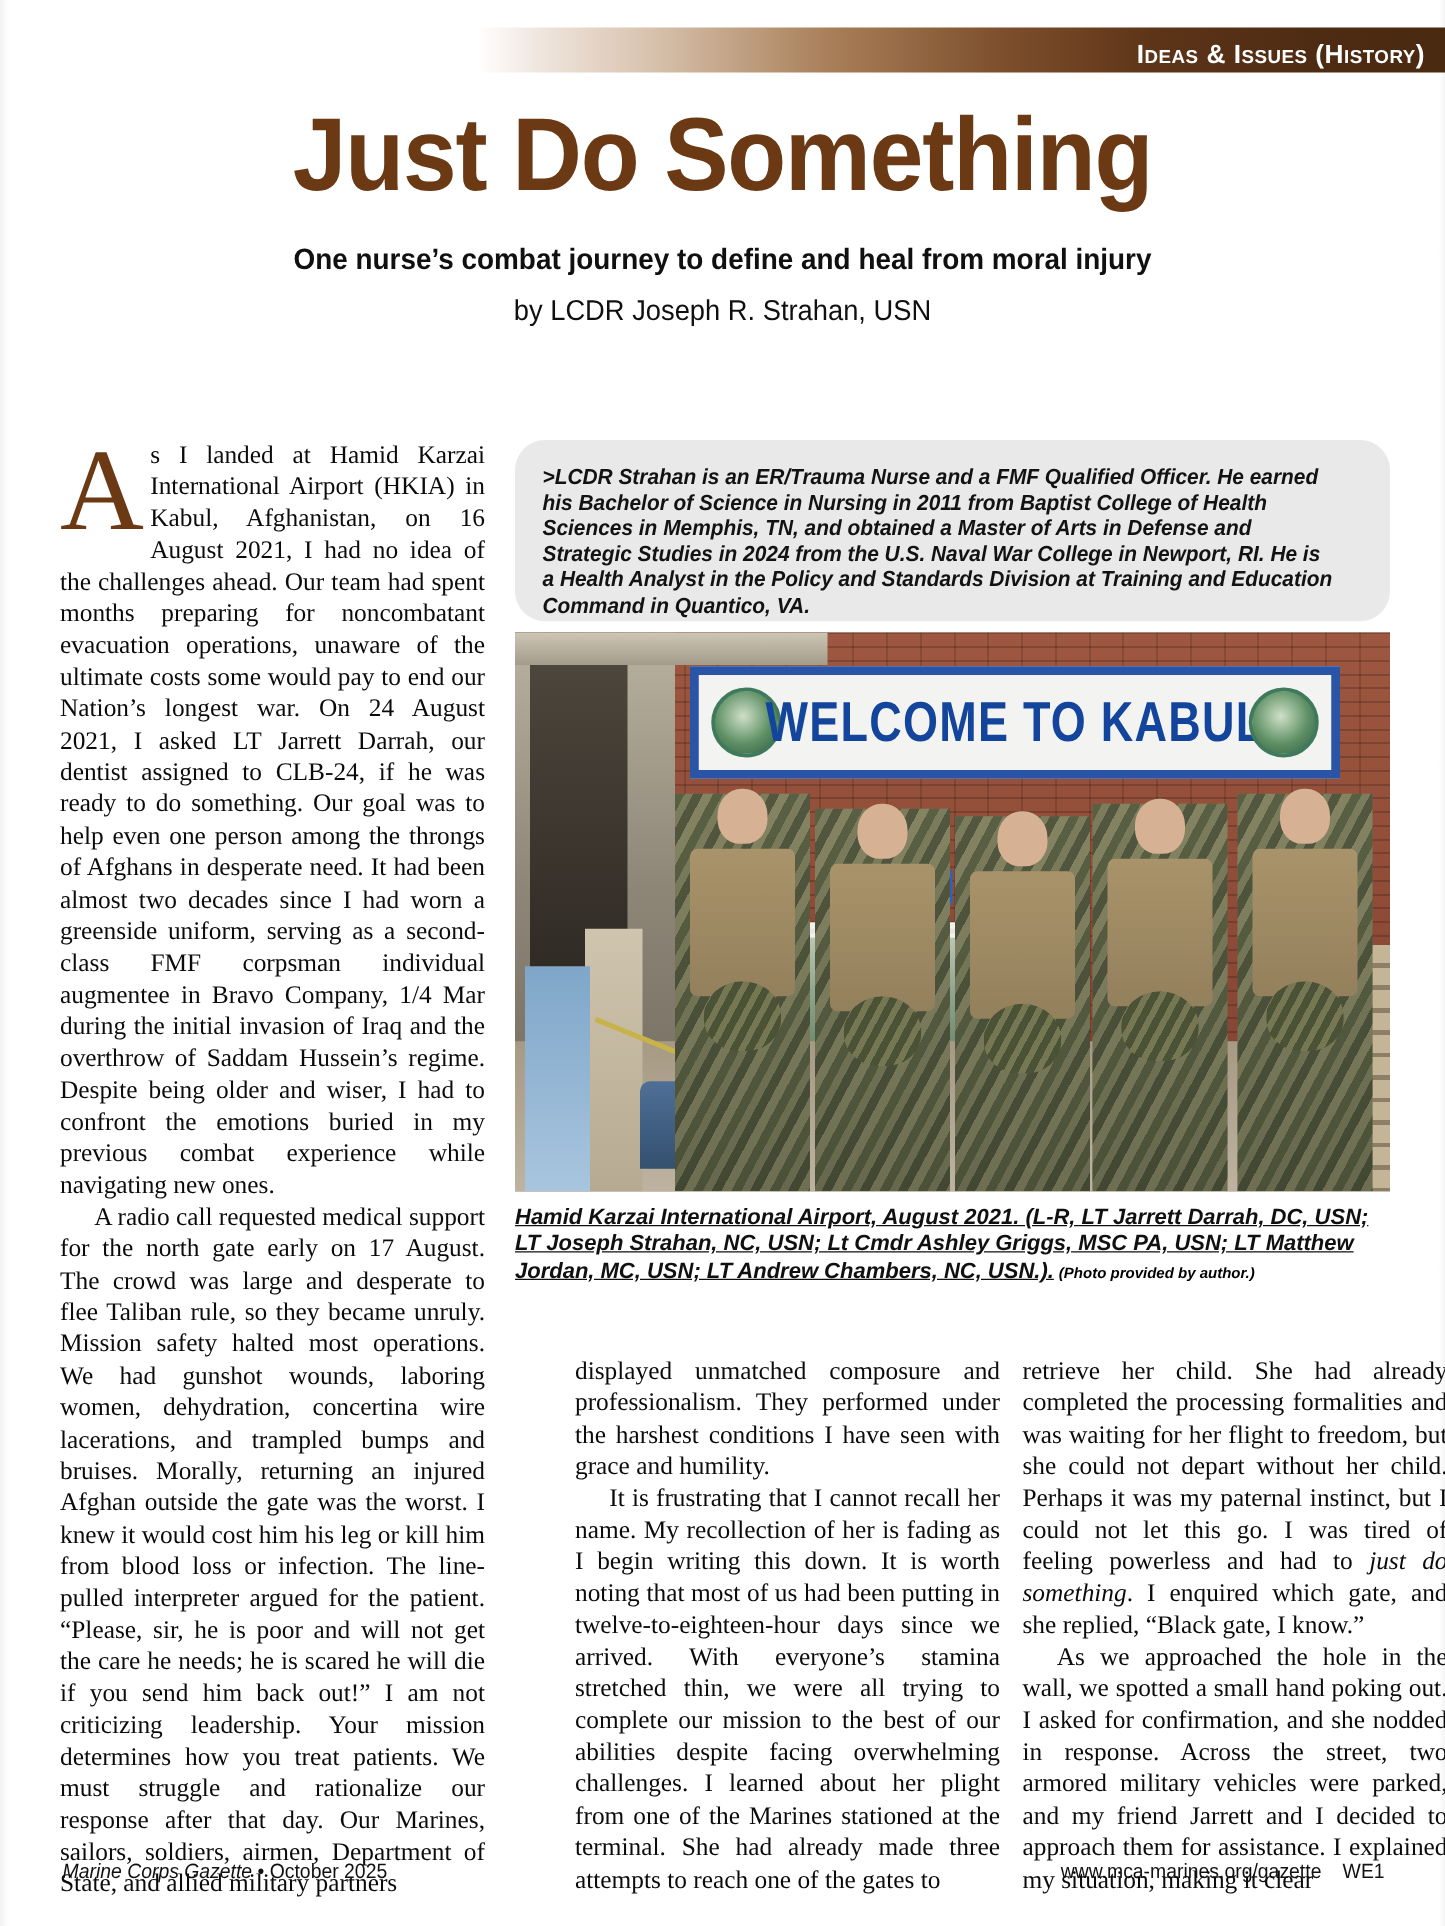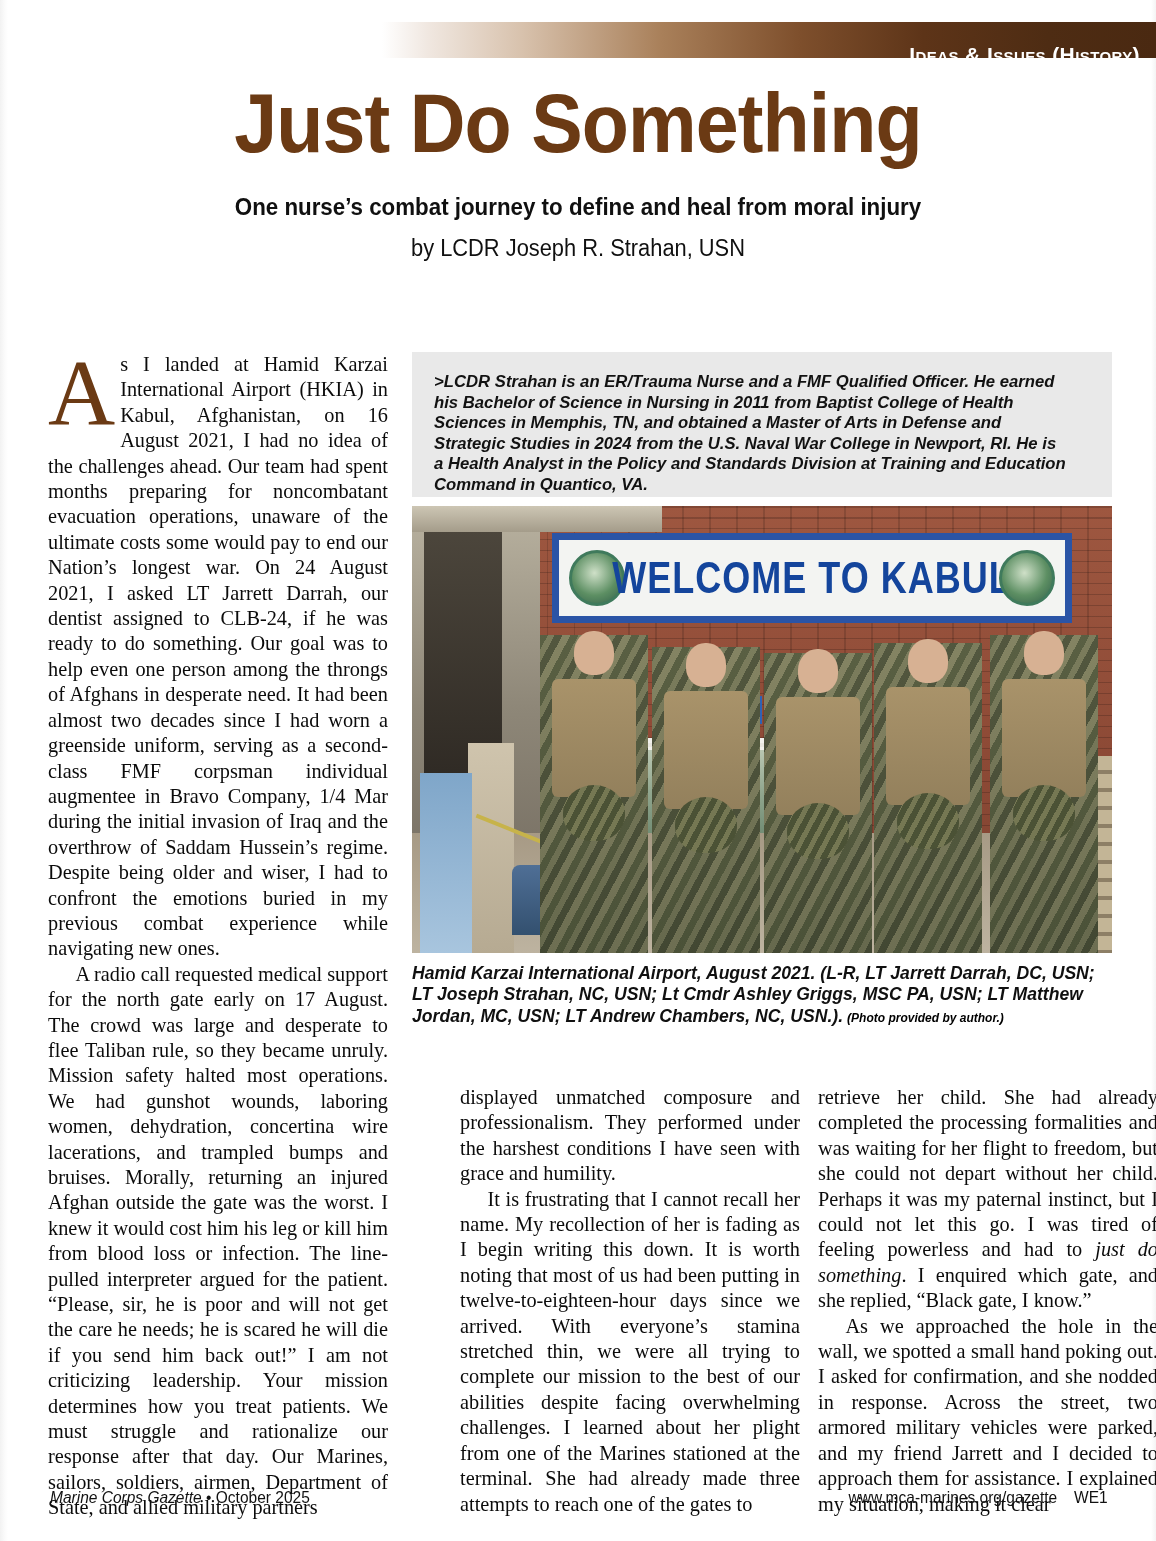--- a/index.html
+++ b/index.html
@@ -48,21 +48,21 @@
         #d8c2ad 18%,
         #a9805a 36%,
         #7e4f2c 54%,
         #5d3418 70%,
         #4e2c13 86%,
         #4a2911 100%);
   }
   .runhead-text {
     position: absolute;
     right: 16px;
-    top: 15px;
+    top: 4px;
     height: 36px;
     line-height: 36px;
     color: #ffffff;
     font-family: "Liberation Sans", sans-serif;
     font-weight: bold;
     font-size: 21px;
     font-variant: small-caps;
     letter-spacing: 0.4px;
     white-space: nowrap;
   }
@@ -132,20 +132,21 @@
 
   
   .biobox {
     position: absolute;
     left: 412px; top: 352px;
     width: 700px;
     height: 145px;
     background: #e9e9e9;
     box-sizing: border-box;
     padding: 19px 17px 0 22px;
+    border-radius: 24px;
   }
   .biobox-text {
     font-family: "Liberation Sans", sans-serif;
     font-weight: bold;
     font-style: italic;
     font-size: 17.4px;
     line-height: 20.6px;
     color: #121212;
     transform: scaleX(0.96);
     transform-origin: left top;
@@ -348,20 +349,21 @@
   }
   .caption-main {
     font-family: "Liberation Sans", sans-serif;
     font-weight: bold;
     font-style: italic;
     font-size: 17.6px;
     line-height: 21.4px;
     color: #101010;
     transform: scaleX(0.96);
     transform-origin: left top;
+    text-decoration: underline;
   }
   .caption-credit {
     font-family: "Liberation Sans", sans-serif;
     font-weight: bold;
     font-style: italic;
     font-size: 12px;
   }
 
   
   .col-lower {

